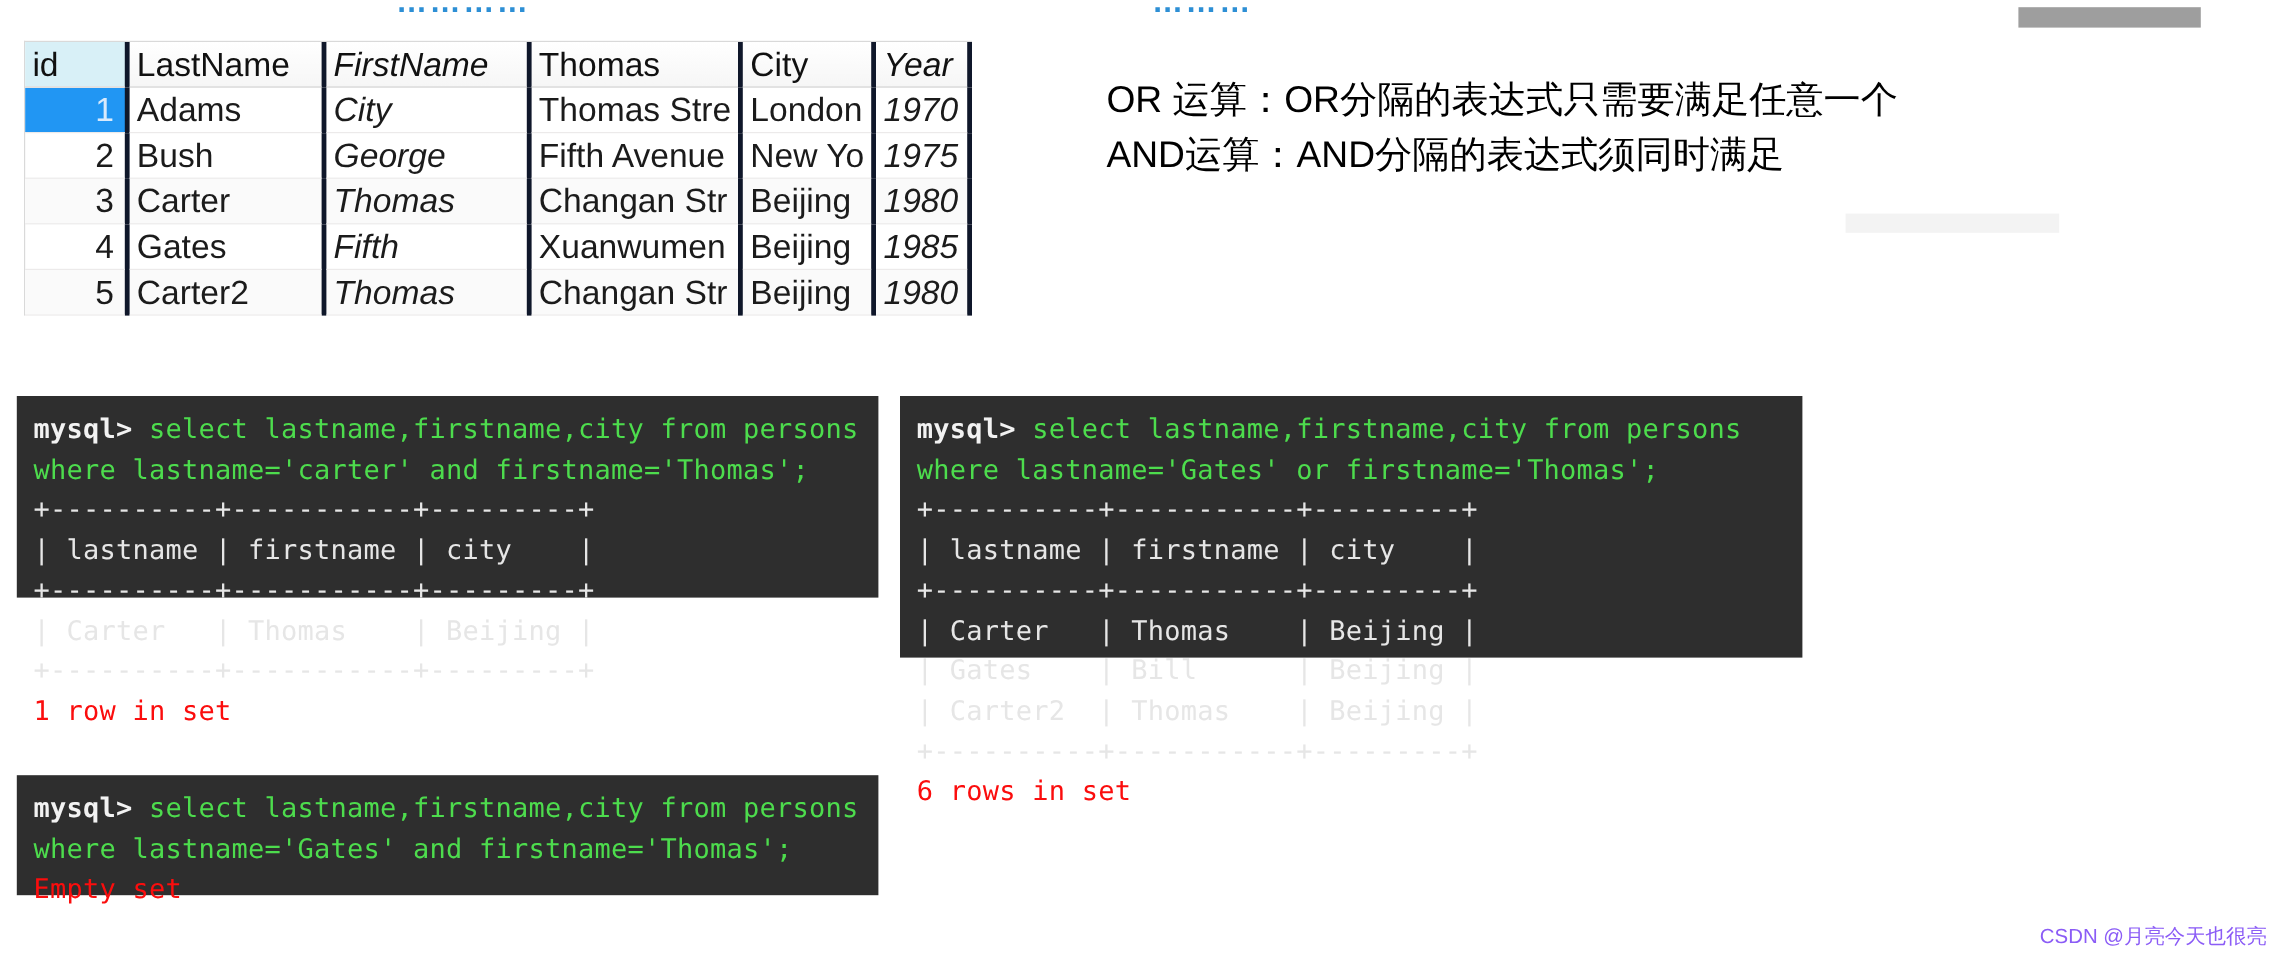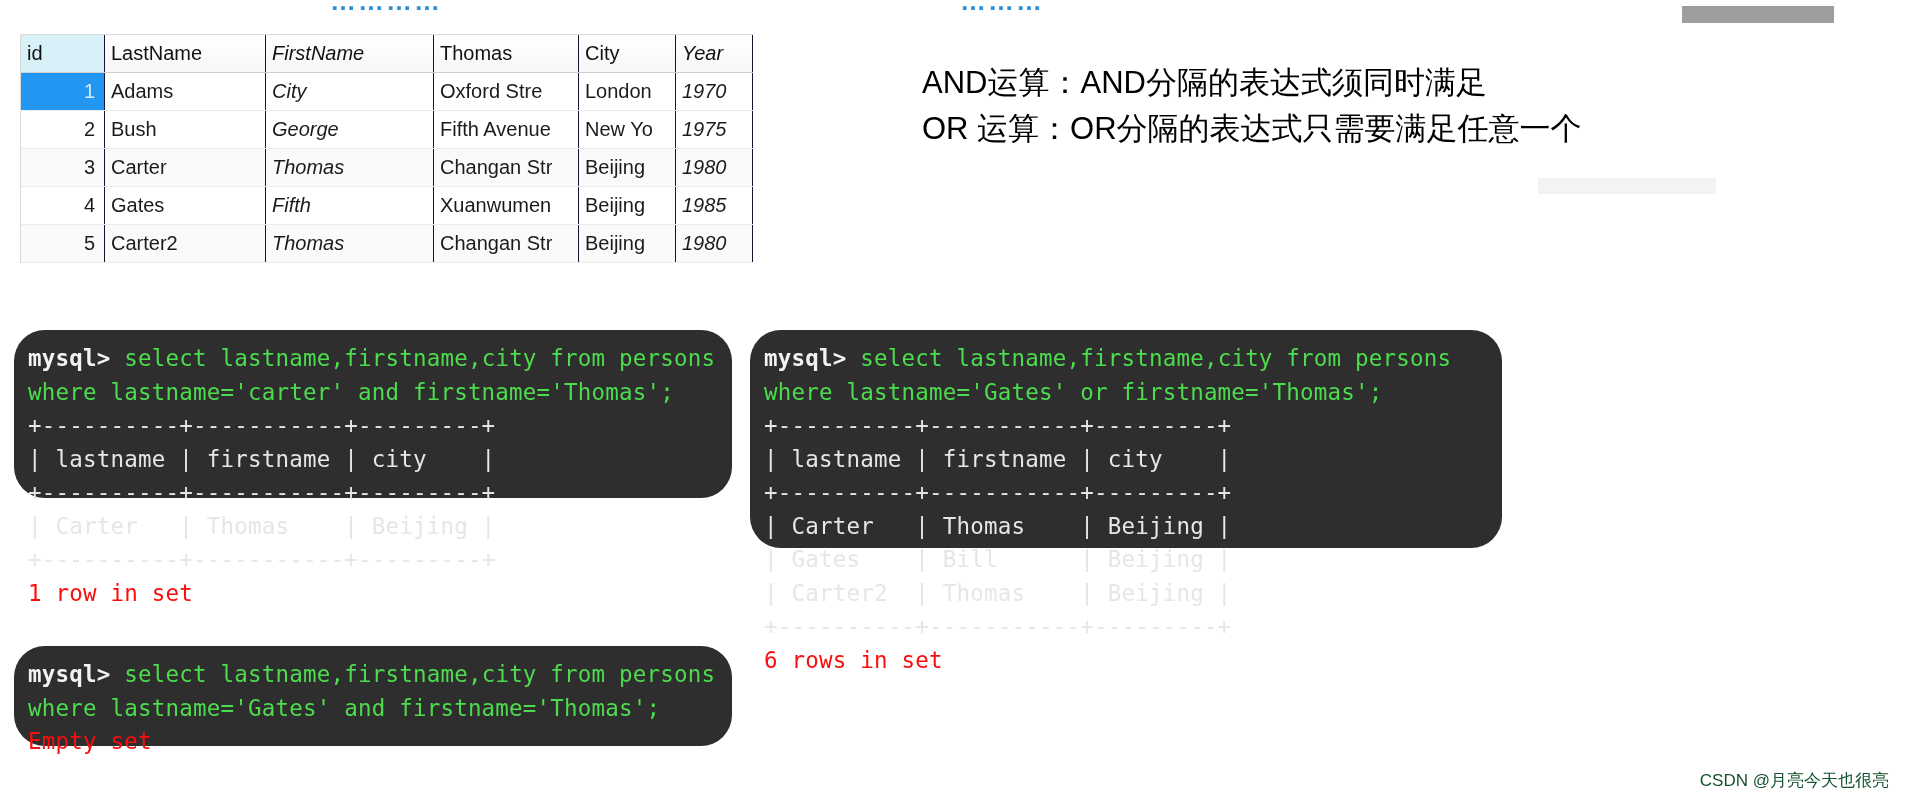--- a/index.html
+++ b/index.html
@@ -64,23 +64,23 @@
     border-left: 1px solid #d9d9d9;
     border-top: 1px solid #d9d9d9;
     background: #ffffff;
   }
   table.persons {
     border-collapse: collapse;
     table-layout: fixed;
     font-family: "Liberation Sans", sans-serif;
   }
   table.persons th, table.persons td {
-    border-right: 1px solid #0f172a;
+    border-right: 4px solid #0f172a;
     border-bottom: 1px solid #eceaea;
-    font-size: 20px;
+    font-size: 28px;
     font-weight: normal;
     color: #1b1b1b;
     height: 37px;
     padding: 0 6px;
     text-align: left;
     vertical-align: middle;
     overflow: hidden;
     white-space: nowrap;
     line-height: 37px;
   }
@@ -126,37 +126,36 @@
     position: absolute;
     background: #2e2e2e;
     font-family: "DejaVu Sans Mono", "Liberation Mono", monospace;
     font-size: 22.5px;
     line-height: 33.5px;
     white-space: pre;
     color: #e6e6e6;
     padding: 12px 14px 10px 14px;
     box-sizing: border-box;
     letter-spacing: 0.2px;
-    border-radius: 31px;
   }
   .term .prompt { color: #f2f2f2; font-weight: bold; }
   .term .sql    { color: #4ddc4d; }
   .term .out    { color: #e6e6e6; }
   .term .status { color: #fb0d0d; }
 
   #term-and-1  { left: 14px;  top: 330px; width: 718px; height: 168px; }
   #term-and-2  { left: 14px;  top: 646px; width: 718px; height: 100px; }
   #term-or     { left: 750px; top: 330px; width: 752px; height: 218px; }
 
   
   .watermark {
     position: absolute;
     right: 22px;
     bottom: 10px;
-    color: #14532d;
+    color: #8b5cf6;
     font-size: 17px;
     font-family: "Liberation Sans", sans-serif;
     white-space: nowrap;
   }
 </style>
 </head>
 <body>
 
 <div class="top-cut">…………</div>
 <div class="top-cut2">………</div>
@@ -174,21 +173,21 @@
         <th class="w-addr">Thomas</th>
         <th class="w-city">City</th>
         <th class="w-year">Year</th>
       </tr>
     </thead>
     <tbody>
       <tr>
         <td class="col-id w-id id-selected">1</td>
         <td class="w-last">Adams</td>
         <td class="w-first">City</td>
-        <td class="w-addr">Oxford Stre</td>
+        <td class="w-addr">Thomas Stre</td>
         <td class="w-city">London</td>
         <td class="w-year">1970</td>
       </tr>
       <tr>
         <td class="col-id w-id">2</td>
         <td class="w-last">Bush</td>
         <td class="w-first">George</td>
         <td class="w-addr">Fifth Avenue</td>
         <td class="w-city">New Yo</td>
         <td class="w-year">1975</td>
@@ -215,22 +214,22 @@
         <td class="w-first">Thomas</td>
         <td class="w-addr">Changan Str</td>
         <td class="w-city">Beijing</td>
         <td class="w-year">1980</td>
       </tr>
     </tbody>
   </table>
 </div>
 
 <div class="notes">
+  <div>OR 运算：OR分隔的表达式只需要满足任意一个</div>
   <div>AND运算：AND分隔的表达式须同时满足</div>
-  <div>OR 运算：OR分隔的表达式只需要满足任意一个</div>
 </div>
 
 <div class="term" id="term-and-1"><span class="prompt">mysql&gt; </span><span class="sql">select lastname,firstname,city from persons</span>
 <span class="sql">where lastname='carter' and firstname='Thomas';</span>
 <span class="out">+----------+-----------+---------+</span>
 <span class="out">| lastname | firstname | city    |</span>
 <span class="out">+----------+-----------+---------+</span>
 <span class="out">| Carter   | Thomas    | Beijing |</span>
 <span class="out">+----------+-----------+---------+</span>
 <span class="status">1 row in set</span></div>

